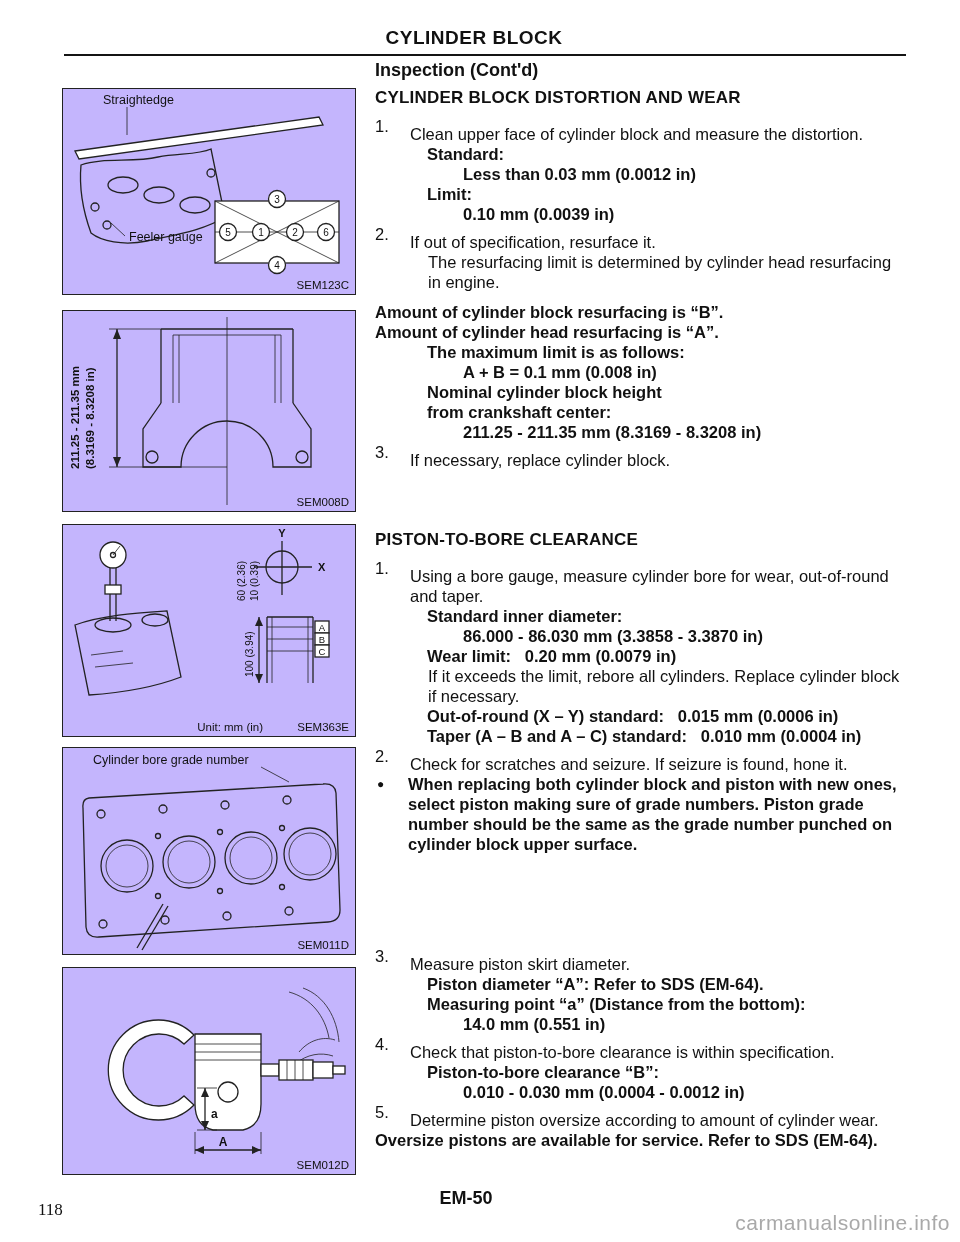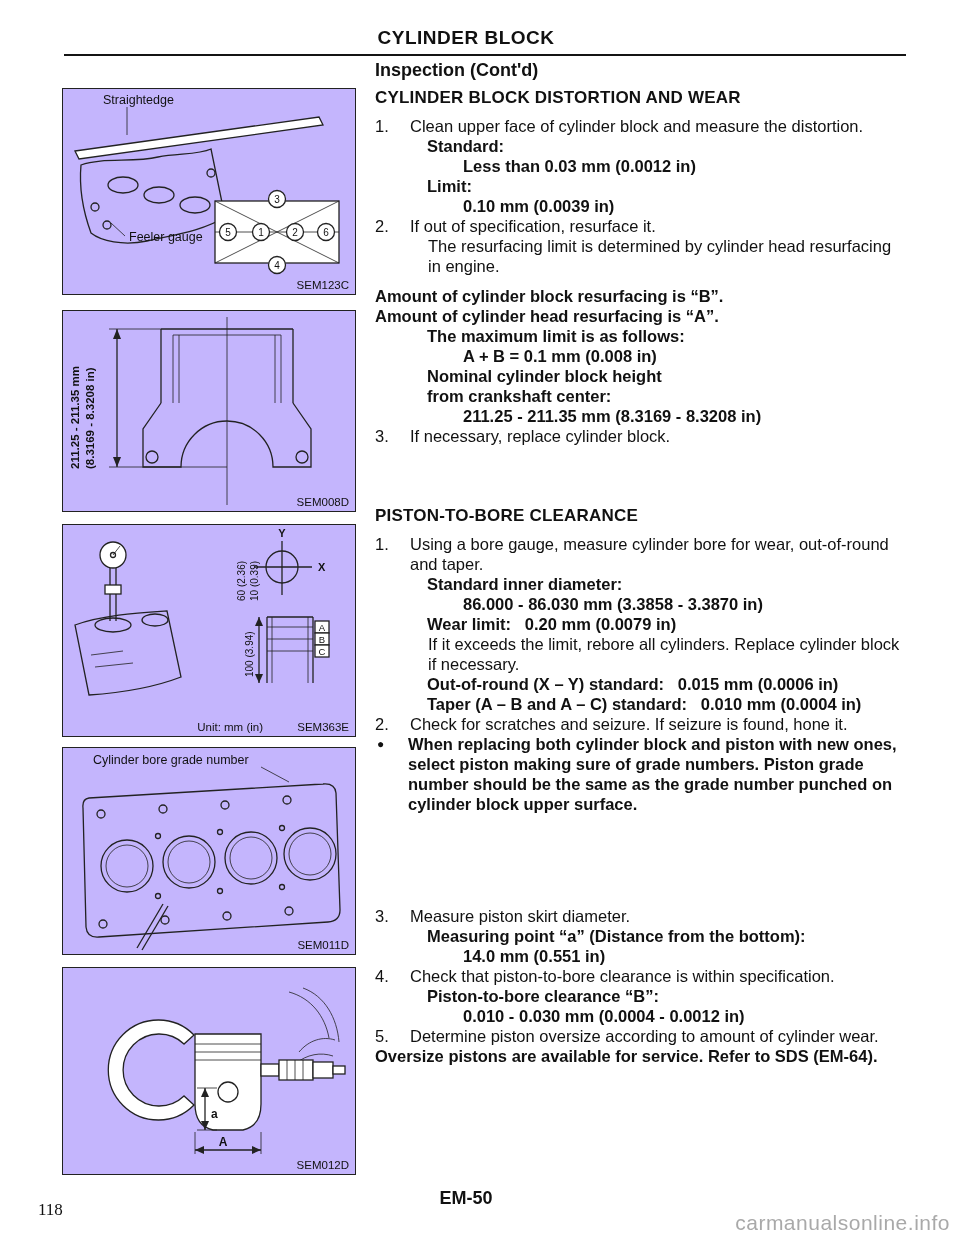--- a/index.html
+++ b/index.html
@@ -1,38 +1,38 @@
 <!DOCTYPE html>
 <html><head>
 <meta charset="utf-8">
 <style>
   * { margin:0; padding:0; box-sizing:border-box; }
   html,body { width:960px; height:1242px; }
   body { background:#ffffff; font-family:"Liberation Sans", sans-serif; color:#111; position:relative; }
 
-  .doc-title { position:absolute; top:27px; left:0; width:932px; text-align:center;
+  .doc-title { position:absolute; top:27px; left:8px; width:932px; text-align:center;
                font-size:19px; font-weight:bold; letter-spacing:.5px; }
   .title-rule { position:absolute; top:54px; left:64px; width:842px; border-top:2.5px solid #141414; }
   .subtitle  { position:absolute; top:60px; left:375px; font-size:18px; font-weight:bold; }
 
   .figbox { position:absolute; left:62px; width:294px; border:1.5px solid #222; background:#c4b5fd; }
   .figbox svg { display:block; }
   svg text { font-family:"Liberation Sans", sans-serif; fill:#111; }
   .ln   { stroke:#222; fill:none; stroke-width:1.3; }
   .thin { stroke-width:0.8; }
   .fw   { fill:#fff; stroke:#222; stroke-width:1.3; }
   .figcode { position:absolute; right:6px; bottom:3px; font-size:11.5px; }
   .figunit { position:absolute; right:92px; bottom:3px; font-size:11.5px; }
 
   .rcol { position:absolute; left:375px; top:88px; width:532px;
           font-size:16.5px; line-height:20px; }
   h3.sec { font-size:17px; font-weight:bold; margin-bottom:8px; letter-spacing:.2px; }
   .ritem { display:flex; }
   .ritem .num { flex:0 0 35px; }
-  .ritem .itext { flex:1; }
+  .ritem .itext { flex:1;margin-top:8px; }
   .spec1 { margin-left:52px; font-weight:bold; }
   .spec2 { margin-left:88px; font-weight:bold; }
   .plain1 { margin-left:53px; }
   .boldp { font-weight:bold; }
   .notes { margin-top:10px; }
   .sec2block { margin-top:60px; }
   .bullet-row { display:flex; font-weight:bold; }
   .bullet-row .b { flex:0 0 33px; font-size:12px; line-height:20px; padding-left:2px; }
   .bullet-row .bt { flex:1; }
   .block3 { margin-top:92px; }
@@ -271,20 +271,21 @@
     </div>
     <div class="bullet-row">
       <span class="b">●</span>
       <span class="bt">When replacing both cylinder block and piston with new ones, select piston making sure of grade numbers. Piston grade number should be the same as the grade number punched on cylinder block upper surface.</span>
     </div>
     <div class="block3">
       <div class="ritem">
         <span class="num">3.</span>
         <span class="itext">Measure piston skirt diameter.</span>
       </div>
+      <div class="spec1">Piston diameter “A”: Refer to SDS (EM-64).</div>
       <div class="spec1">Measuring point “a” (Distance from the bottom):</div>
       <div class="spec2">14.0 mm (0.551 in)</div>
       <div class="ritem">
         <span class="num">4.</span>
         <span class="itext">Check that piston-to-bore clearance is within specification.</span>
       </div>
       <div class="spec1">Piston-to-bore clearance “B”:</div>
       <div class="spec2">0.010 - 0.030 mm (0.0004 - 0.0012 in)</div>
       <div class="ritem">
         <span class="num">5.</span>

